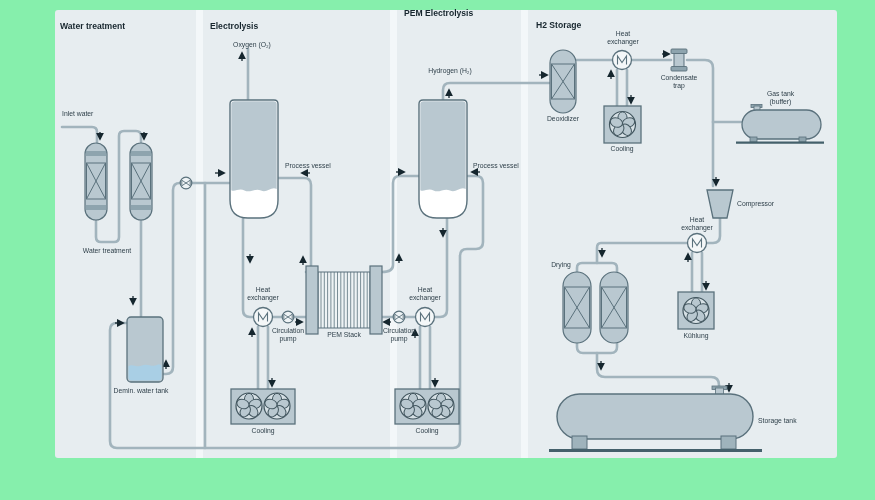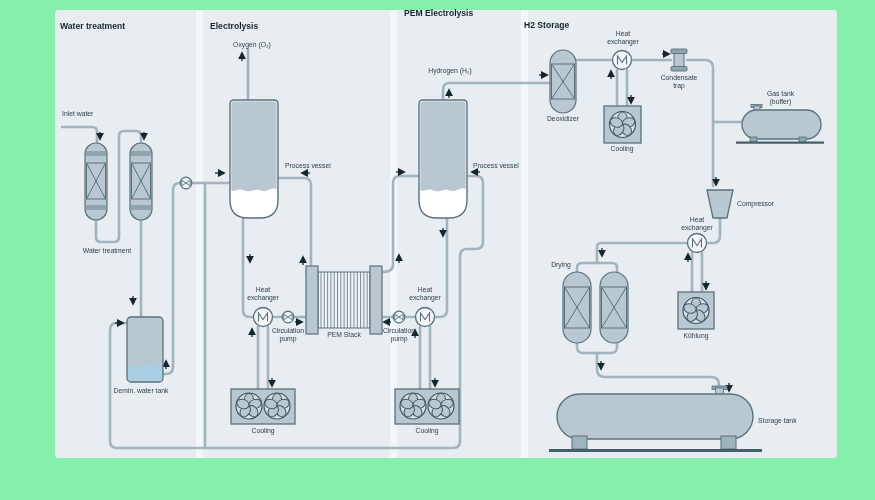--- a/index.html
+++ b/index.html
@@ -227,21 +227,21 @@
       <rect x="572" y="436" width="15" height="13" fill="#9fb3bc" stroke="#5a717c" stroke-width="1"></rect>
       <rect x="721" y="436" width="15" height="13" fill="#9fb3bc" stroke="#5a717c" stroke-width="1"></rect>
       <line x1="549" y1="450.5" x2="762" y2="450.5" stroke="#44606b" stroke-width="3"></line>
     </g>
   </g>
 </svg>
 
 <div class="hdr" style="left:60px;top:21px;">Water treatment</div>
 <div class="hdr" style="left:210px;top:21px;">Electrolysis</div>
 <div class="hdr" style="left:404px;top:8px;">PEM Electrolysis</div>
-<div class="hdr" style="left:524px;top:20px;">H2 Storage</div>
+<div class="hdr" style="left:536px;top:20px;">H2 Storage</div>
 
 <div class="lbl lft" style="left:62px;top:110px;">Inlet water</div>
 <div class="lbl" style="left:77px;top:247px;width:60px;">Water treatment</div>
 <div class="lbl" style="left:106px;top:387px;width:70px;">Demin. water tank</div>
 <div class="lbl" style="left:222px;top:41px;width:60px;">Oxygen (O₂)</div>
 <div class="lbl" style="left:418px;top:67px;width:64px;">Hydrogen (H₂)</div>
 <div class="lbl lft" style="left:285px;top:162px;">Process vessel</div>
 <div class="lbl lft" style="left:473px;top:162px;">Process vessel</div>
 <div class="lbl wrap" style="left:243px;top:286px;width:40px;">Heat exchanger</div>
 <div class="lbl wrap" style="left:405px;top:286px;width:40px;">Heat exchanger</div>

